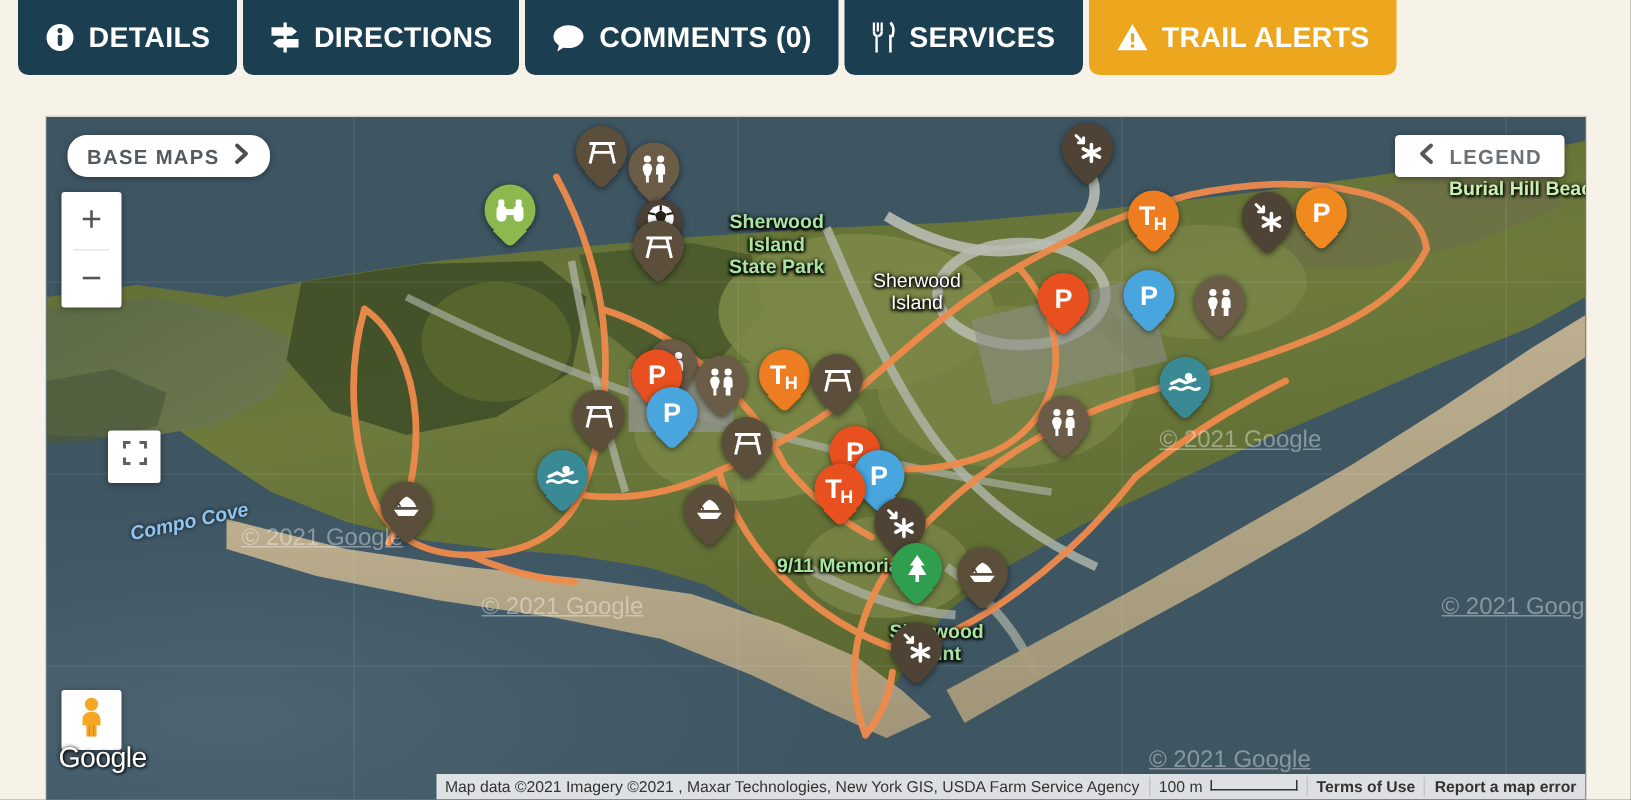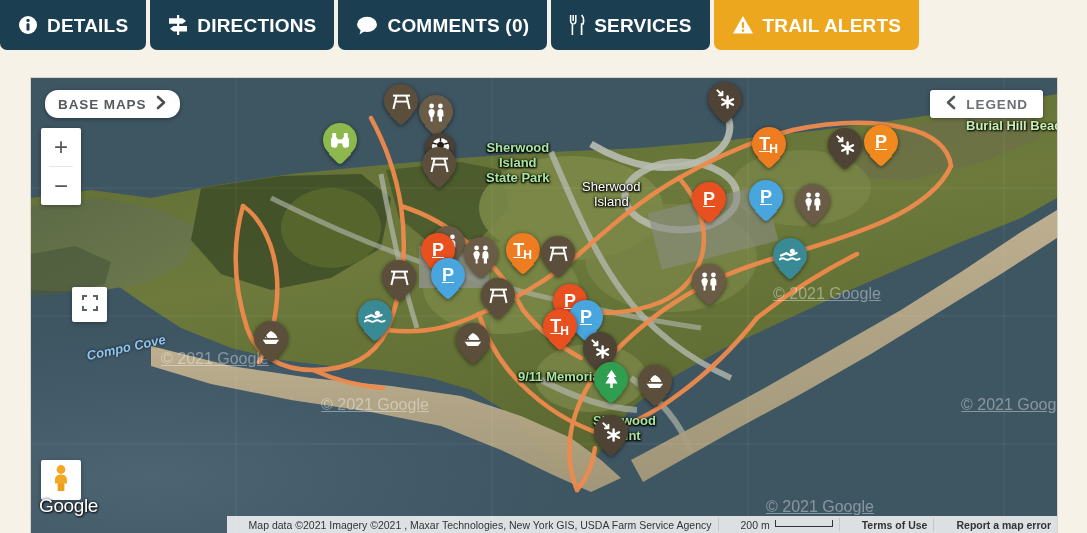--- a/index.html
+++ b/index.html
@@ -5,21 +5,21 @@
   * { box-sizing: border-box; margin: 0; padding: 0; }
   html, body {
     width: 1087px; height: 533px;
     background: #f7f2e8;
     font-family: "Liberation Sans", sans-serif;
     overflow: hidden;
   }
 
   
   #tab-bar {
-    position: absolute; top: 0; left: 0;
+    position: absolute; top: 0; left: 12px;
     width: 1056px; height: 50px;
     display: flex; align-items: flex-start;
     gap: 4px;
   }
   .tab {
     height: 50px;
     display: flex; align-items: center; justify-content: center;
     gap: 9px;
     padding: 0 18px;
     border-radius: 0 0 7px 7px;
@@ -108,21 +108,21 @@
     transform: rotate(45deg);
     border-radius: 0 0 4px 0;
   }
   .pin .pin-glyph {
     position: absolute; left: 0; top: 0;
     width: 34px; height: 34px;
     display: flex; align-items: center; justify-content: center;
     color: #fff; z-index: 2;
   }
   .pin .pin-glyph svg { display: block; }
-  .pin-text { font-weight: bold; font-size: 18px; line-height: 1; text-decoration: underline; }
+  .pin-text { font-weight: bold; font-size: 18px; line-height: 1; }
   .pin-text sub { font-size: 12px; vertical-align: baseline; position: relative; top: 3px; left: -1px; }
 
   
   .pin-circle { position: absolute; width: 30px; height: 30px; border-radius: 50%;
     display: flex; align-items: center; justify-content: center;
     filter: drop-shadow(0 1px 2px rgba(0,0,0,.55)); cursor: pointer; }
 
   
   .map-ctl {
     position: absolute;
@@ -178,21 +178,21 @@
 
   
   #attrib-bar {
     position: absolute; right: 0; bottom: 0;
     height: 17px;
     background: rgba(255,255,255,0.82);
     display: flex; align-items: center;
     font-size: 10.5px; color: #333333;
     white-space: nowrap;
   }
-  #attrib-bar .seg { padding: 0 6px; display: flex; align-items: center; margin-left: 16px; }
+  #attrib-bar .seg { padding: 0 6px; display: flex; align-items: center; }
   #attrib-bar .sep { width: 1px; height: 13px; background: #c5c5c5; }
   #attrib-bar a { color: #333; text-decoration: none; font-weight: bold; }
   #scale-seg { gap: 5px; }
   #scale-bar {
     width: 58px; height: 7px;
     border: 1px solid #333; border-top: none;
     position: relative; top: -1px;
   }
 </style>
 </head>
@@ -728,21 +728,21 @@
         </svg>
       </span>
     </div>
 
     <div id="google-logo">Google</div>
 
     <div id="attrib-bar">
       <div class="seg">Map data ©2021 Imagery ©2021 , Maxar Technologies, New York GIS, USDA Farm Service Agency</div>
       <div class="sep"></div>
       <div class="seg" id="scale-seg">
-        <span>200 m</span>
+        <span>100 m</span>
         <span id="scale-bar"></span>
       </div>
       <div class="sep"></div>
       <div class="seg">
         <a>Terms of Use</a>
       </div>
       <div class="sep"></div>
       <div class="seg">
         <a>Report a map error</a>
       </div>

